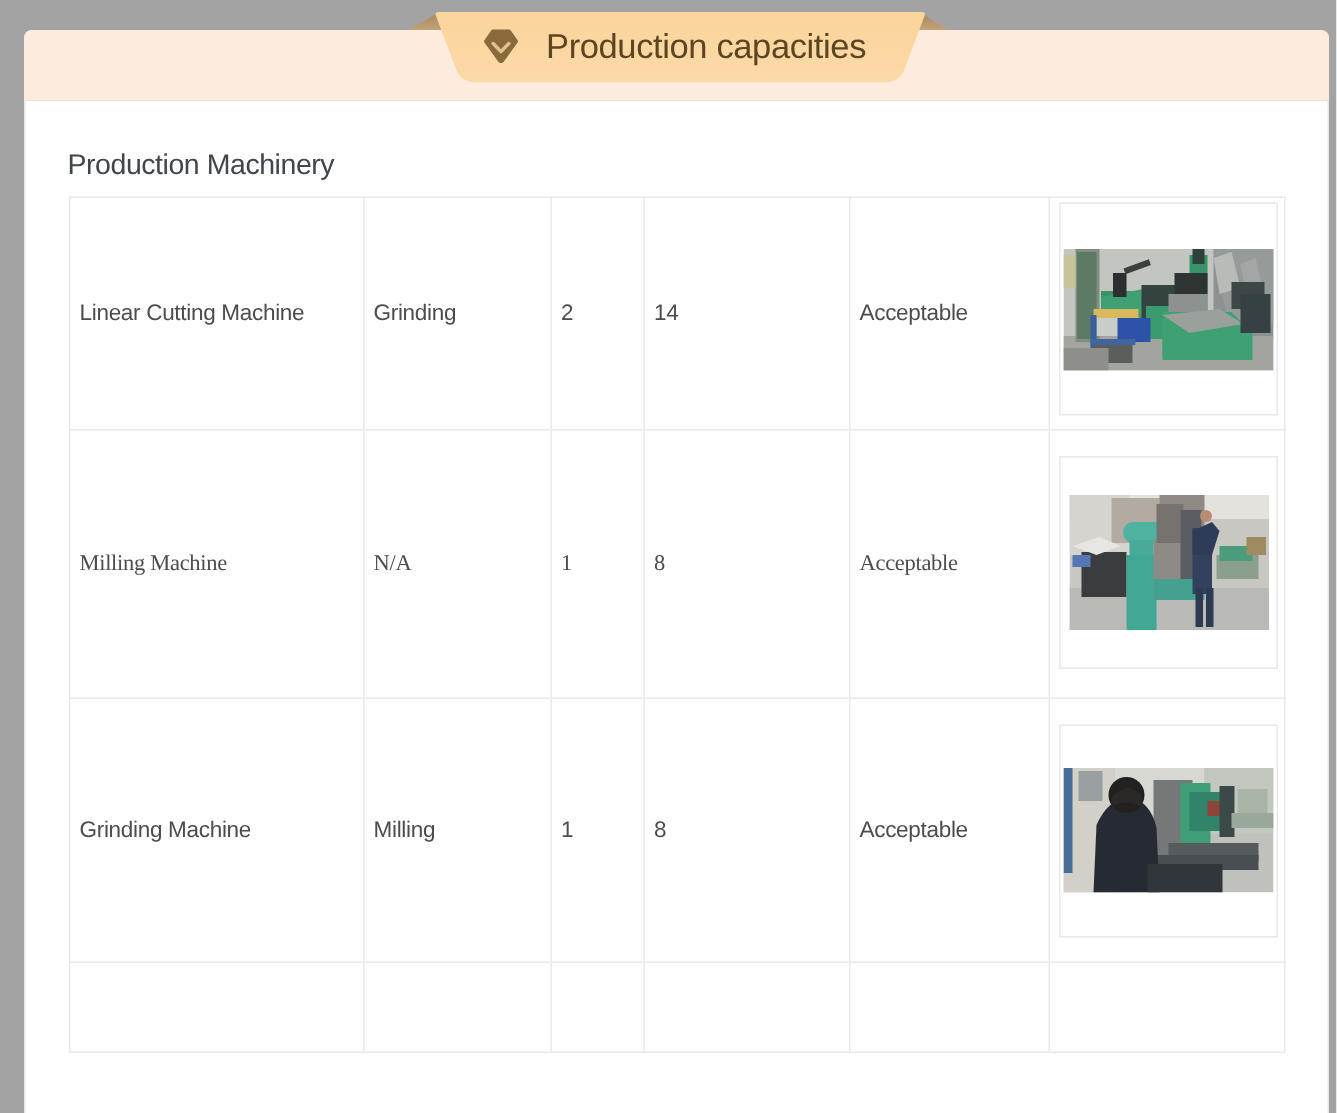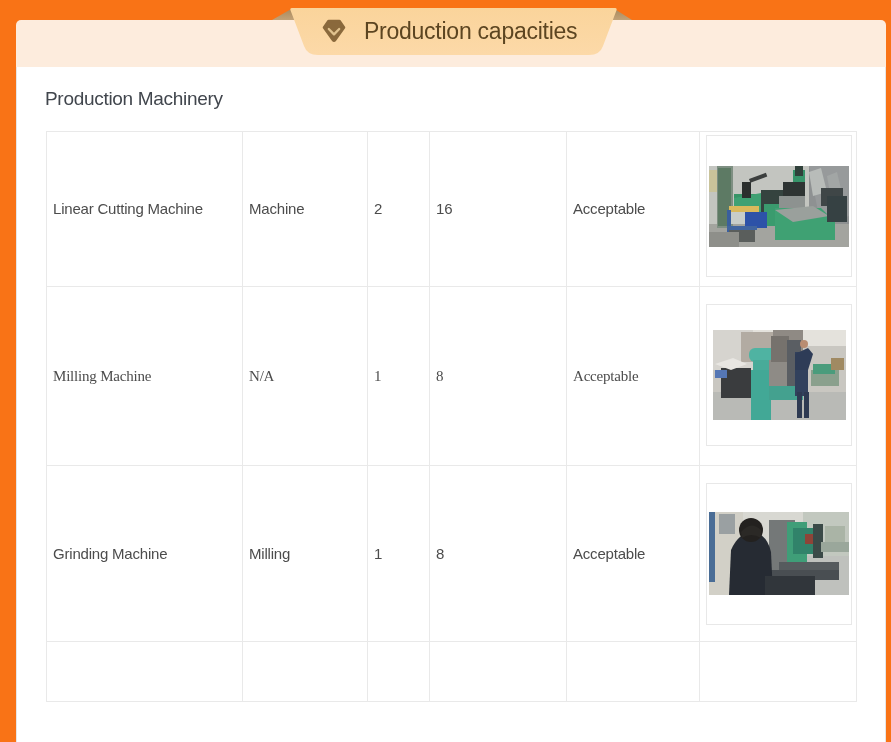--- a/index.html
+++ b/index.html
@@ -1,24 +1,24 @@
 <!DOCTYPE html>
 <html><head>
 <meta charset="utf-8">
 <style>
   * { box-sizing: border-box; }
   html,body { margin:0; padding:0; background:#fff; }
   body { font-family:"Liberation Sans",sans-serif; }
-  .page { position:relative; width:891px; height:742px; overflow:hidden; background:#f97316; }
+  .page { position:relative; width:891px; height:742px; overflow:hidden; background:#a3a3a3; }
   .strip { position:absolute; left:16px; top:20px; width:870px; height:47px;
            background:#fdecdd; border-radius:5px 5px 0 0; }
   .card { position:absolute; left:16px; top:67px; width:870px; height:675px;
           background:#fff; border-left:1px solid #e6e6e6; border-right:1px solid #e6e6e6; }
   .ribbon { position:absolute; left:0; top:0; }
-  .h1 { position:absolute; left:45px; top:88px; font-size:19px; letter-spacing:-0.3px; color:#41464d; }
+  .h1 { position:absolute; left:45px; top:100px; font-size:19px; letter-spacing:-0.3px; color:#41464d; }
   table.t { position:absolute; left:46px; top:131px; border-collapse:collapse; table-layout:fixed; width:810px; }
   table.t td, table.t th { border:1px solid #e9e9e9; padding:6px; vertical-align:middle;
       font-size:15px; overflow-wrap:break-word; word-wrap:break-word; }
   table.t th { color:#333; font-weight:bold; text-align:left; line-height:21px; letter-spacing:-0.1px; }
   table.t td { color:#4c4c4c; line-height:20px; letter-spacing:-0.2px; }
   tr.hdr { height:65px; }
   tr.r1 { height:149px; }
   tr.r2 { height:179px;font-family:Liberation Serif, serif; }
   tr.r3 { height:176px; }
   tr.r4 { height:60px; }
@@ -56,23 +56,23 @@
       <col style="width:196px">
         <col style="width:125px">
         <col style="width:62px">
       <col style="width:137px">
         <col style="width:133px">
         <col style="width:157px">
     </colgroup>
     <tbody>
     <tr class="r1">
       <td>Linear Cutting Machine</td>
-      <td>Machine</td>
+      <td>Grinding</td>
       <td>2</td>
-      <td>16</td>
+      <td>14</td>
       <td>Acceptable</td>
       <td>
         <div class="imgbox" style="position:relative;top:-3px;">
           <svg width="140" height="81" viewBox="0 0 140 81">
             <rect width="140" height="81" fill="#c3c5c0"></rect>
             <rect x="100" y="0" width="40" height="60" fill="#8e9192"></rect>
             <polygon points="100,0 140,0 140,50 112,60" fill="#979a9b"></polygon>
             <rect x="0" y="58" width="140" height="23" fill="#a3a49f"></rect>
             <rect x="8" y="0" width="16" height="62" fill="#7e8f82"></rect>
             <rect x="9" y="2" width="13" height="58" fill="#5d7a64"></rect>

